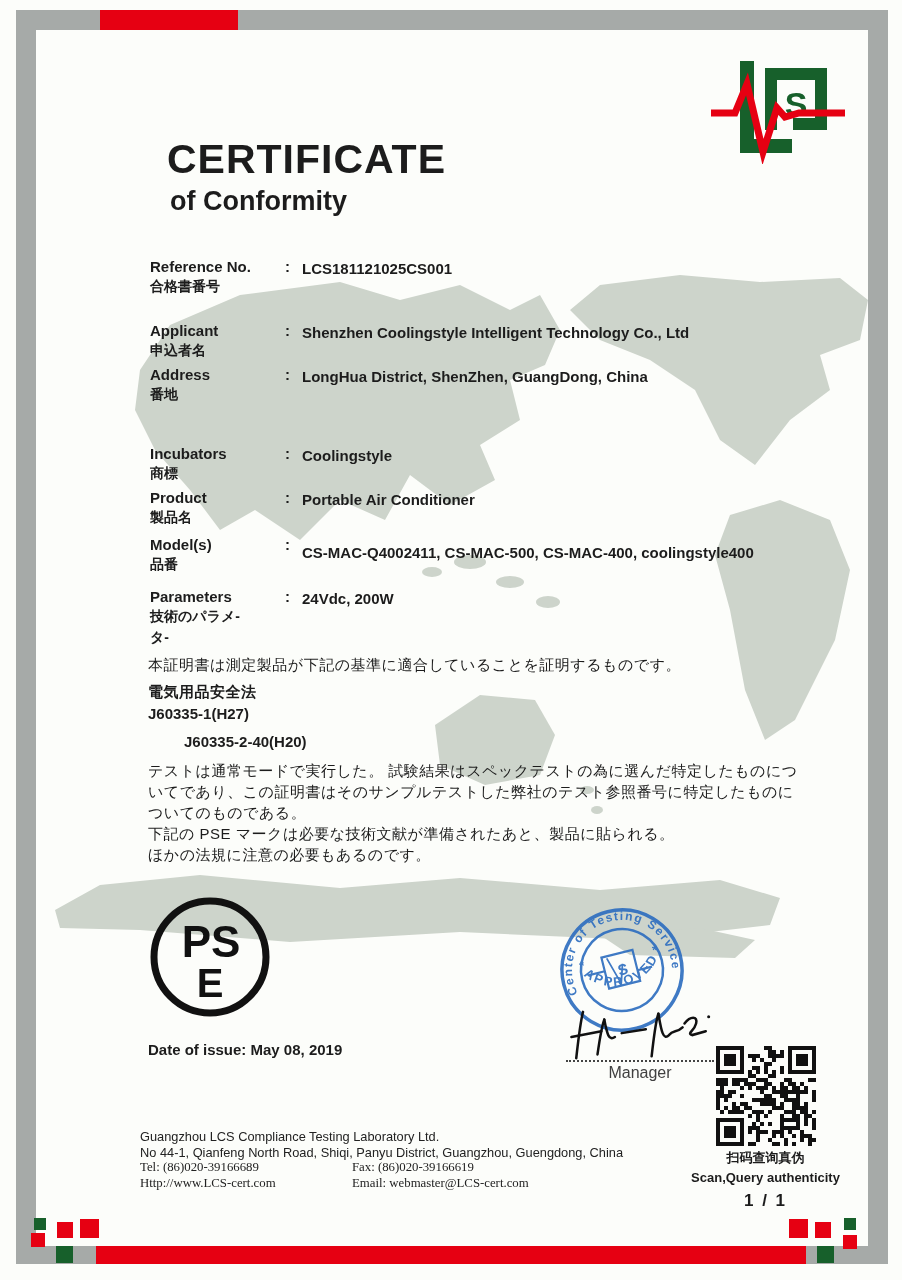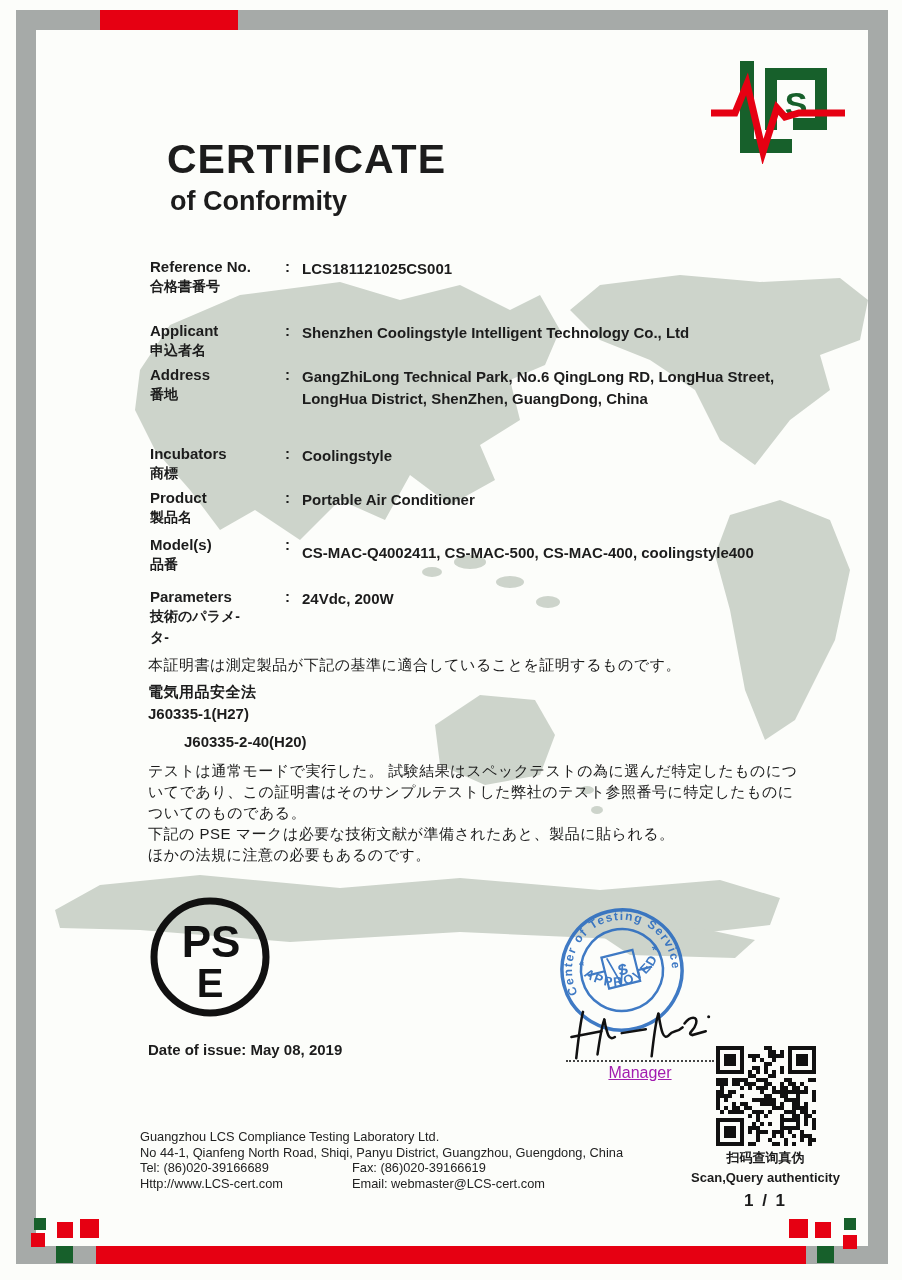--- a/index.html
+++ b/index.html
@@ -22,27 +22,27 @@
   .lbl{position:absolute;left:0;top:0;width:132px;}
   .colon{position:absolute;left:135px;top:0;font-size:15px;font-weight:bold;}
   .val{position:absolute;left:152px;top:0;font-size:15px;font-weight:bold;line-height:22px;}
   .jp-line{left:148px;width:660px;font-size:15px;letter-spacing:0.5px;}
   .jp-bold{font-weight:bold;}
   .std{left:148px;font-size:15px;font-weight:bold;}
   #date-line{left:148px;top:1041px;font-size:15px;font-weight:bold;}
   #stamp-wrap{left:552px;top:900px;width:140px;height:140px;transform:rotate(-14deg);opacity:0.92;}
   #sig-wrap{left:566px;top:1008px;width:150px;}
   #sig-line{border-bottom:2px dotted #444;width:148px;height:52px;}
-  #manager-label{text-align:center;width:148px;font-size:16px;color:#a21caf;margin-top:2px;text-decoration:underline;}
+  #manager-label{text-align:center;width:148px;font-size:16px;color:#404040;margin-top:2px;}
   #qr-block{left:688px;top:1046px;width:155px;text-align:center;}
   #qr-svg{margin:0 auto;display:block;}
   .qr-cap{font-size:13px;font-weight:bold;margin-top:3px;}
   #page-num{font-size:17px;font-weight:bold;letter-spacing:2px;margin-top:6px;}
   #footer{left:140px;top:1129px;font-size:12.8px;line-height:15.5px;color:#222;}
-  .foot-cols{display:flex;}
+  .foot-cols{display:flex;font-family:Liberation Serif, serif;}
   .foot-cols .c1{width:212px;}
 </style>
 </head>
 <body>
 
 <div id="page">
 
   <svg id="map" width="830" height="700" viewBox="0 0 830 700">
     <g fill="#cdd4cb" stroke="none">
       <path d="M100,100 L130,55 L200,25 L300,12 L360,30 L420,15 L470,40 L500,25 L520,60 L505,95 L470,110 L480,150 L440,175 L455,210 L410,235 L370,205 L345,250 L300,230 L260,270 L215,240 L180,260 L150,220 L115,180 L95,140 Z"></path>
@@ -109,21 +109,20 @@
     <div class="val">Shenzhen Coolingstyle Intelligent Technology Co., Ltd</div>
   </div>
 
   <div class="abs content row" style="top:366px;">
     <div class="lbl">
         <div class="en">Address</div>
       <div class="jp">番地</div>
       </div>
     <div class="colon">:</div>
     <div class="val">
-      <div>GangZhiLong Technical Park, No.6 QingLong RD, LongHua Street,</div>
       <div>LongHua District, ShenZhen, GuangDong, China</div>
     </div>
   </div>
 
   <div class="abs content row" style="top:445px;">
     <div class="lbl">
         <div class="en">Incubators</div>
       <div class="jp">商標</div>
       </div>
     <div class="colon">:</div>

